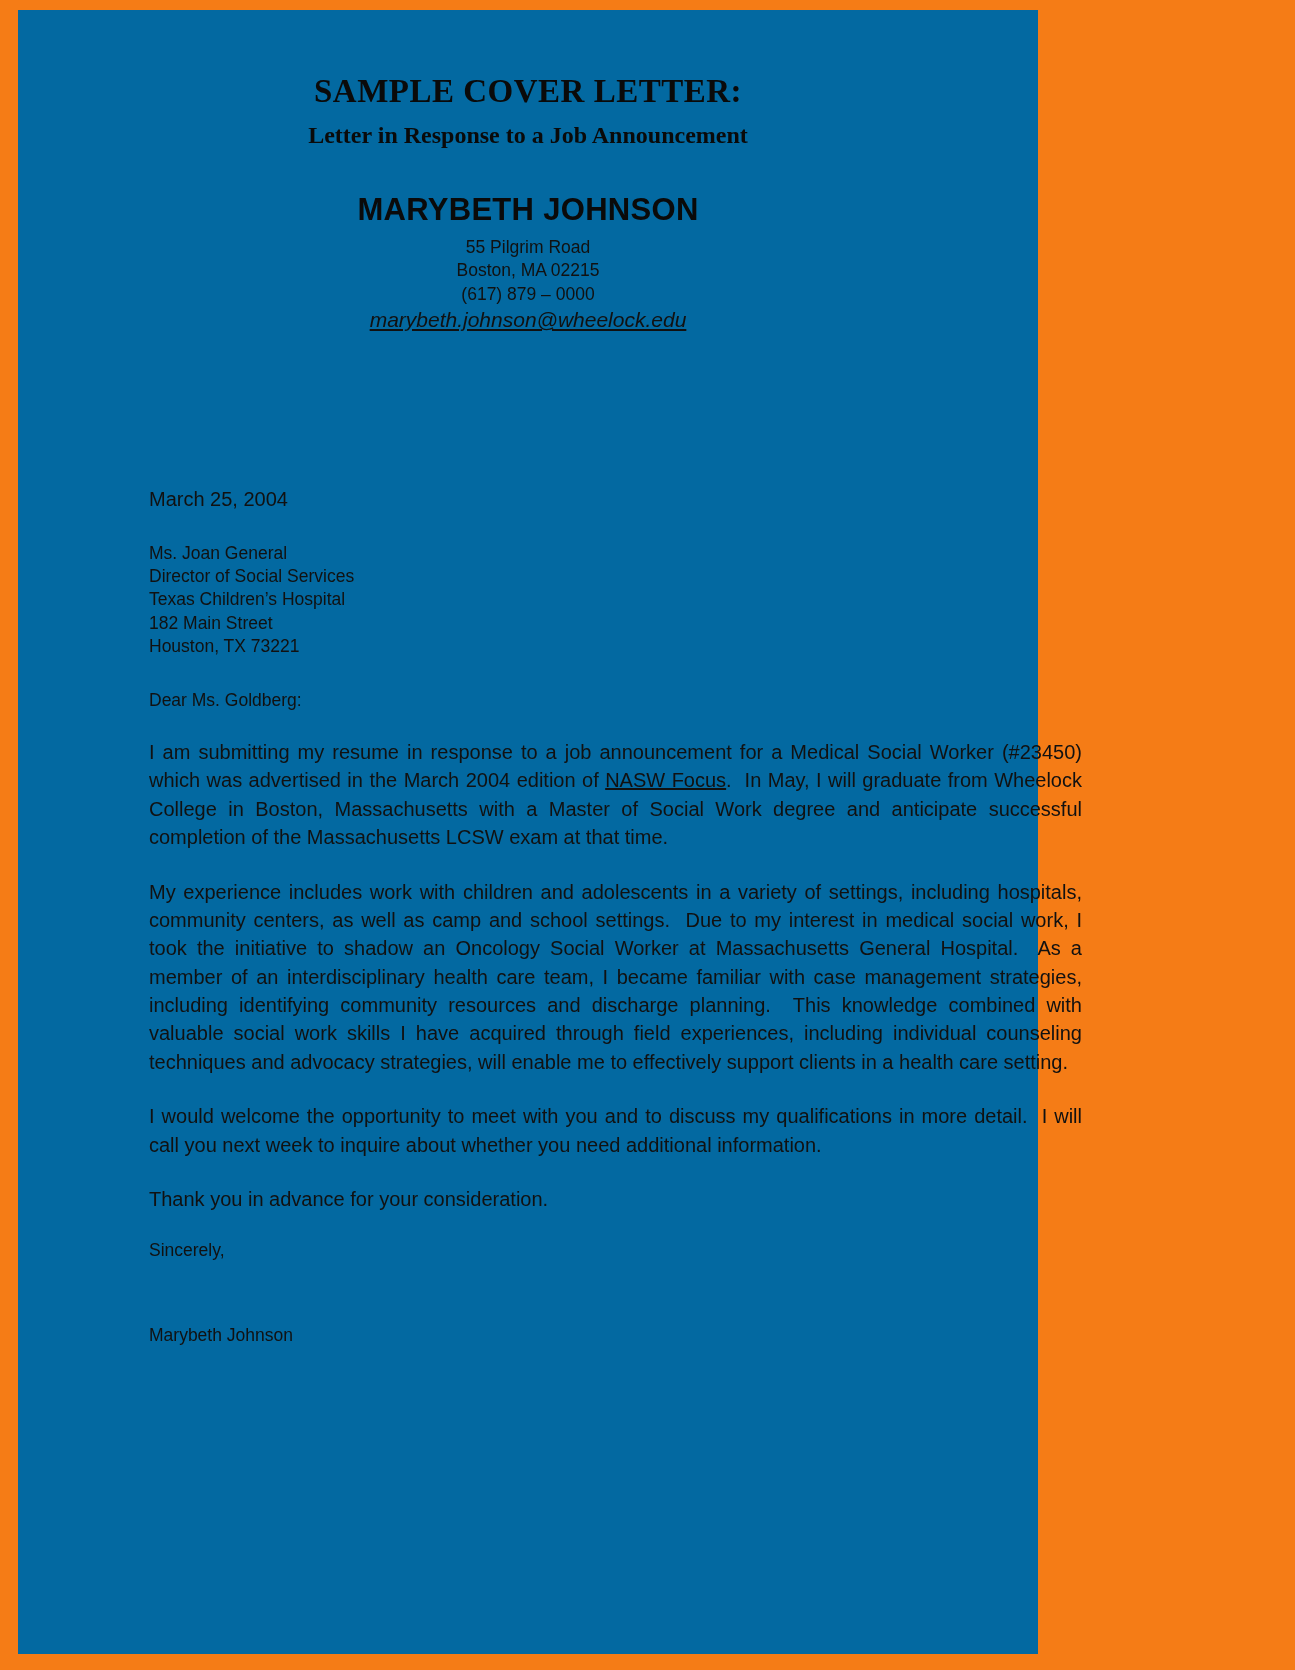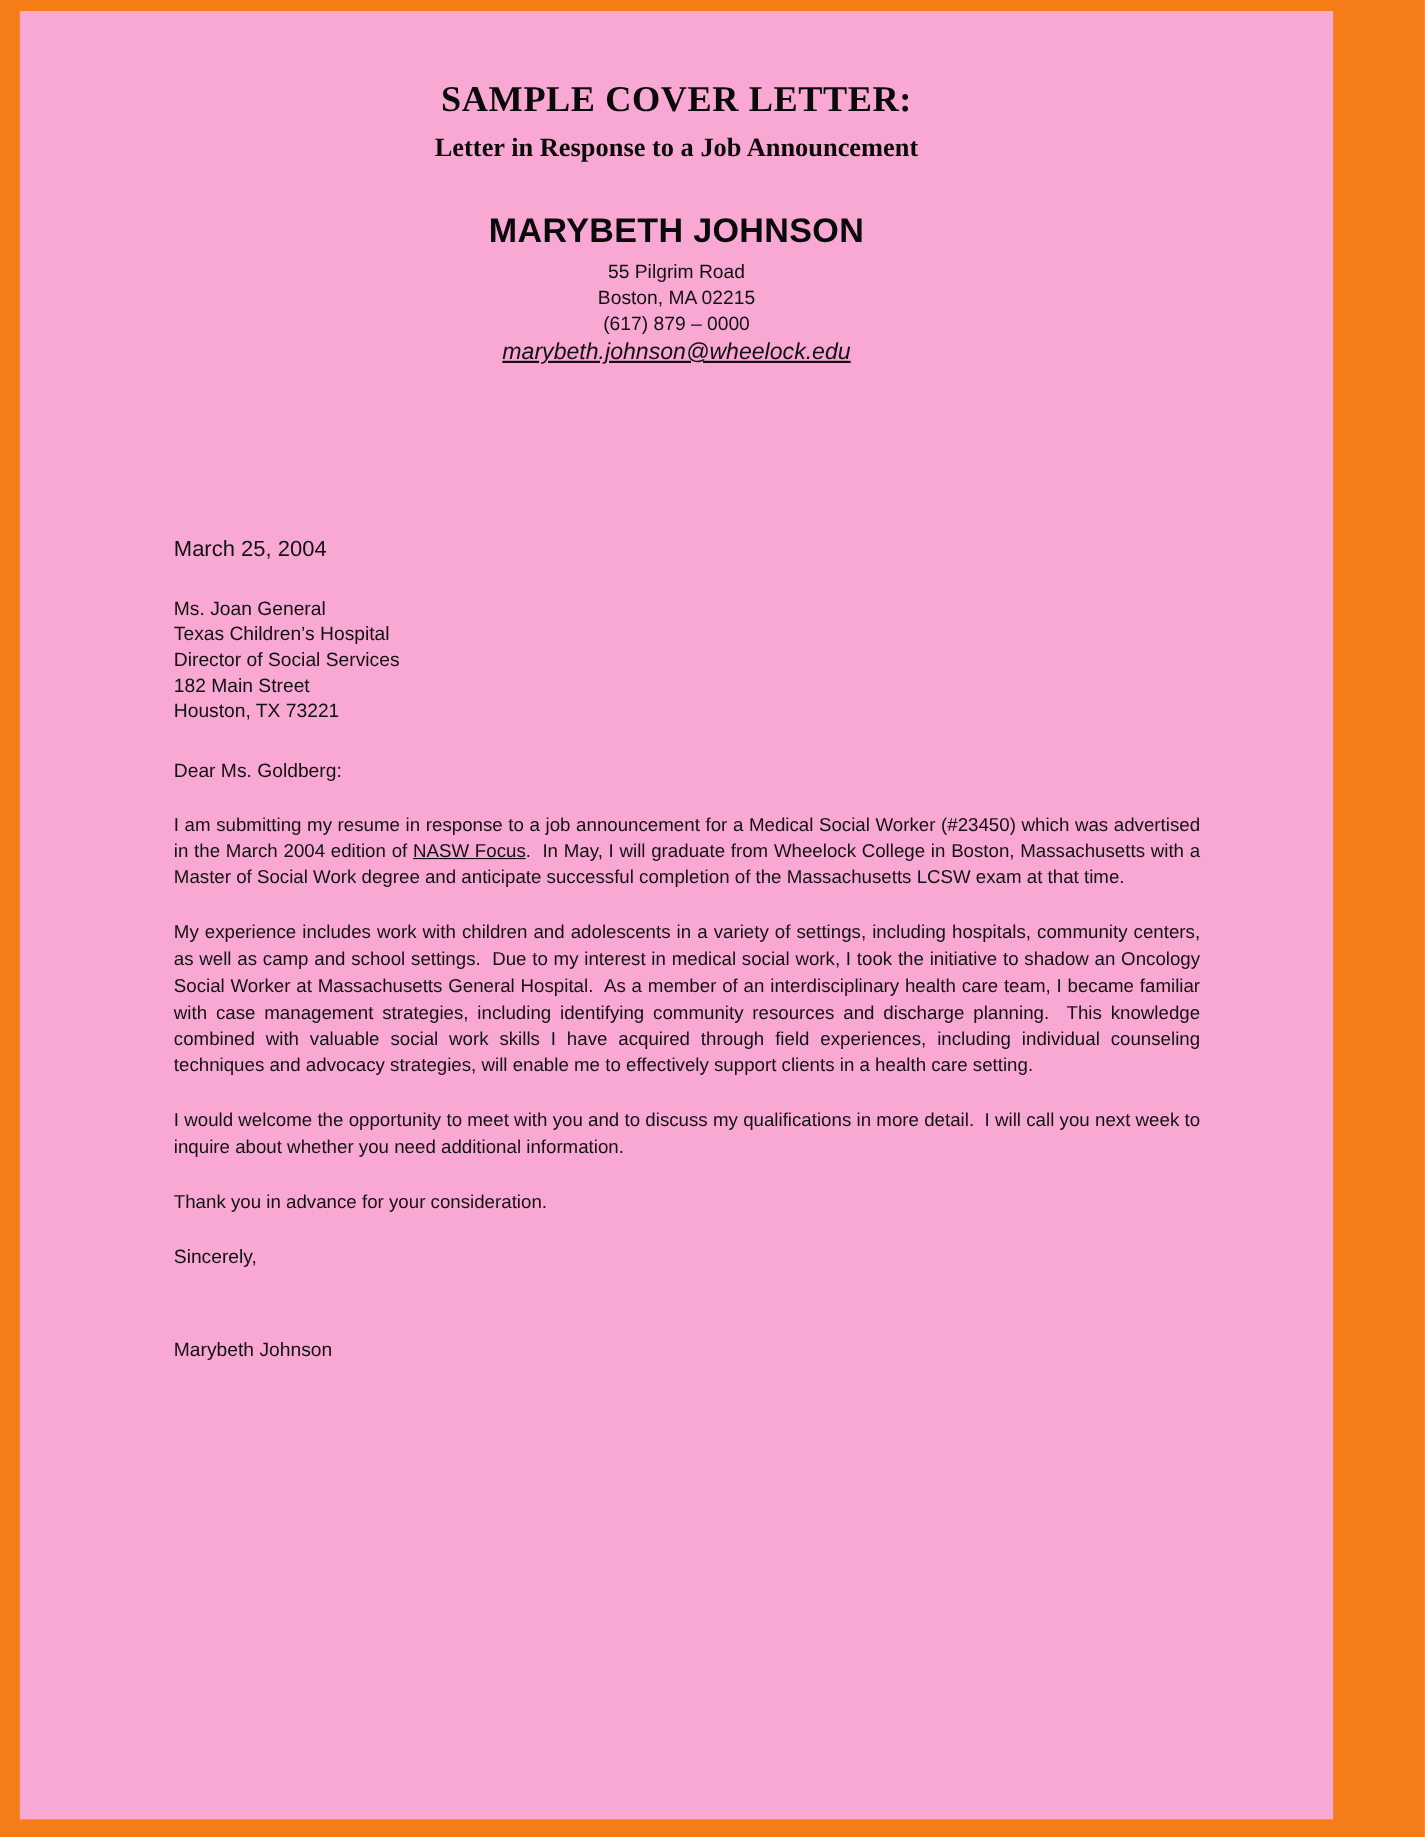--- a/index.html
+++ b/index.html
@@ -22,23 +22,23 @@
     top: 0;
     width: 1295px;
     height: 1670px;
     background: #f57c16;
   }
 
   #page-sheet {
     position: absolute;
     left: 18px;
     top: 10px;
-    width: 1194px;
+    width: 1020px;
     height: 1644px;
-    background: #f9a8d4;
+    background: #0369a1;
     box-sizing: border-box;
   }
 
   
   .doc-title-block {
     text-align: center;
     padding-top: 62px;
   }
   .doc-title {
     font-family: "Liberation Serif", serif;
@@ -122,21 +122,21 @@
     line-height: 1.33;
     margin: 0;
   }
   .salutation {
     font-size: 17.5px;
     color: #111;
     margin: 31px 0 0 0;
     line-height: 1.3;
   }
   .para {
-    font-size: 17px;
+    font-size: 20px;
     color: #111;
     text-align: justify;
     line-height: 1.42;
     margin: 26px 0 0 0;
     white-space: pre-wrap;
   }
   .para-noj {
     text-align: left;
   }
   .closing {
@@ -177,22 +177,22 @@
 
     <div class="letter-body">
       <div class="letter-inner">
 
         <div class="spacer-date"></div>
 
         <div class="letter-date">March 25, 2004</div>
 
         <div class="recipient-block">
           <div class="recipient-line">Ms. Joan General</div>
+          <div class="recipient-line">Director of Social Services</div>
           <div class="recipient-line">Texas Children’s Hospital</div>
-          <div class="recipient-line">Director of Social Services</div>
           <div class="recipient-line">182 Main Street</div>
           <div class="recipient-line">Houston, TX 73221</div>
         </div>
 
         <div class="salutation">Dear Ms. Goldberg:</div>
 
         <p class="para"><span>I am submitting my resume in response to a job announcement for a Medical Social Worker (#23450) which was advertised in the March 2004 edition of </span><span class="u">NASW Focus</span><span>.  In May, I will graduate from Wheelock College in Boston, Massachusetts with a Master of Social Work degree and anticipate successful completion of the Massachusetts LCSW exam at that time.</span></p>
 
         <p class="para">My experience includes work with children and adolescents in a variety of settings, including hospitals, community centers, as well as camp and school settings.  Due to my interest in medical social work, I took the initiative to shadow an Oncology Social Worker at Massachusetts General Hospital.  As a member of an interdisciplinary health care team, I became familiar with case management strategies, including identifying community resources and discharge planning.  This knowledge combined with valuable social work skills I have acquired through field experiences, including individual counseling techniques and advocacy strategies, will enable me to effectively support clients in a health care setting.</p>
 

